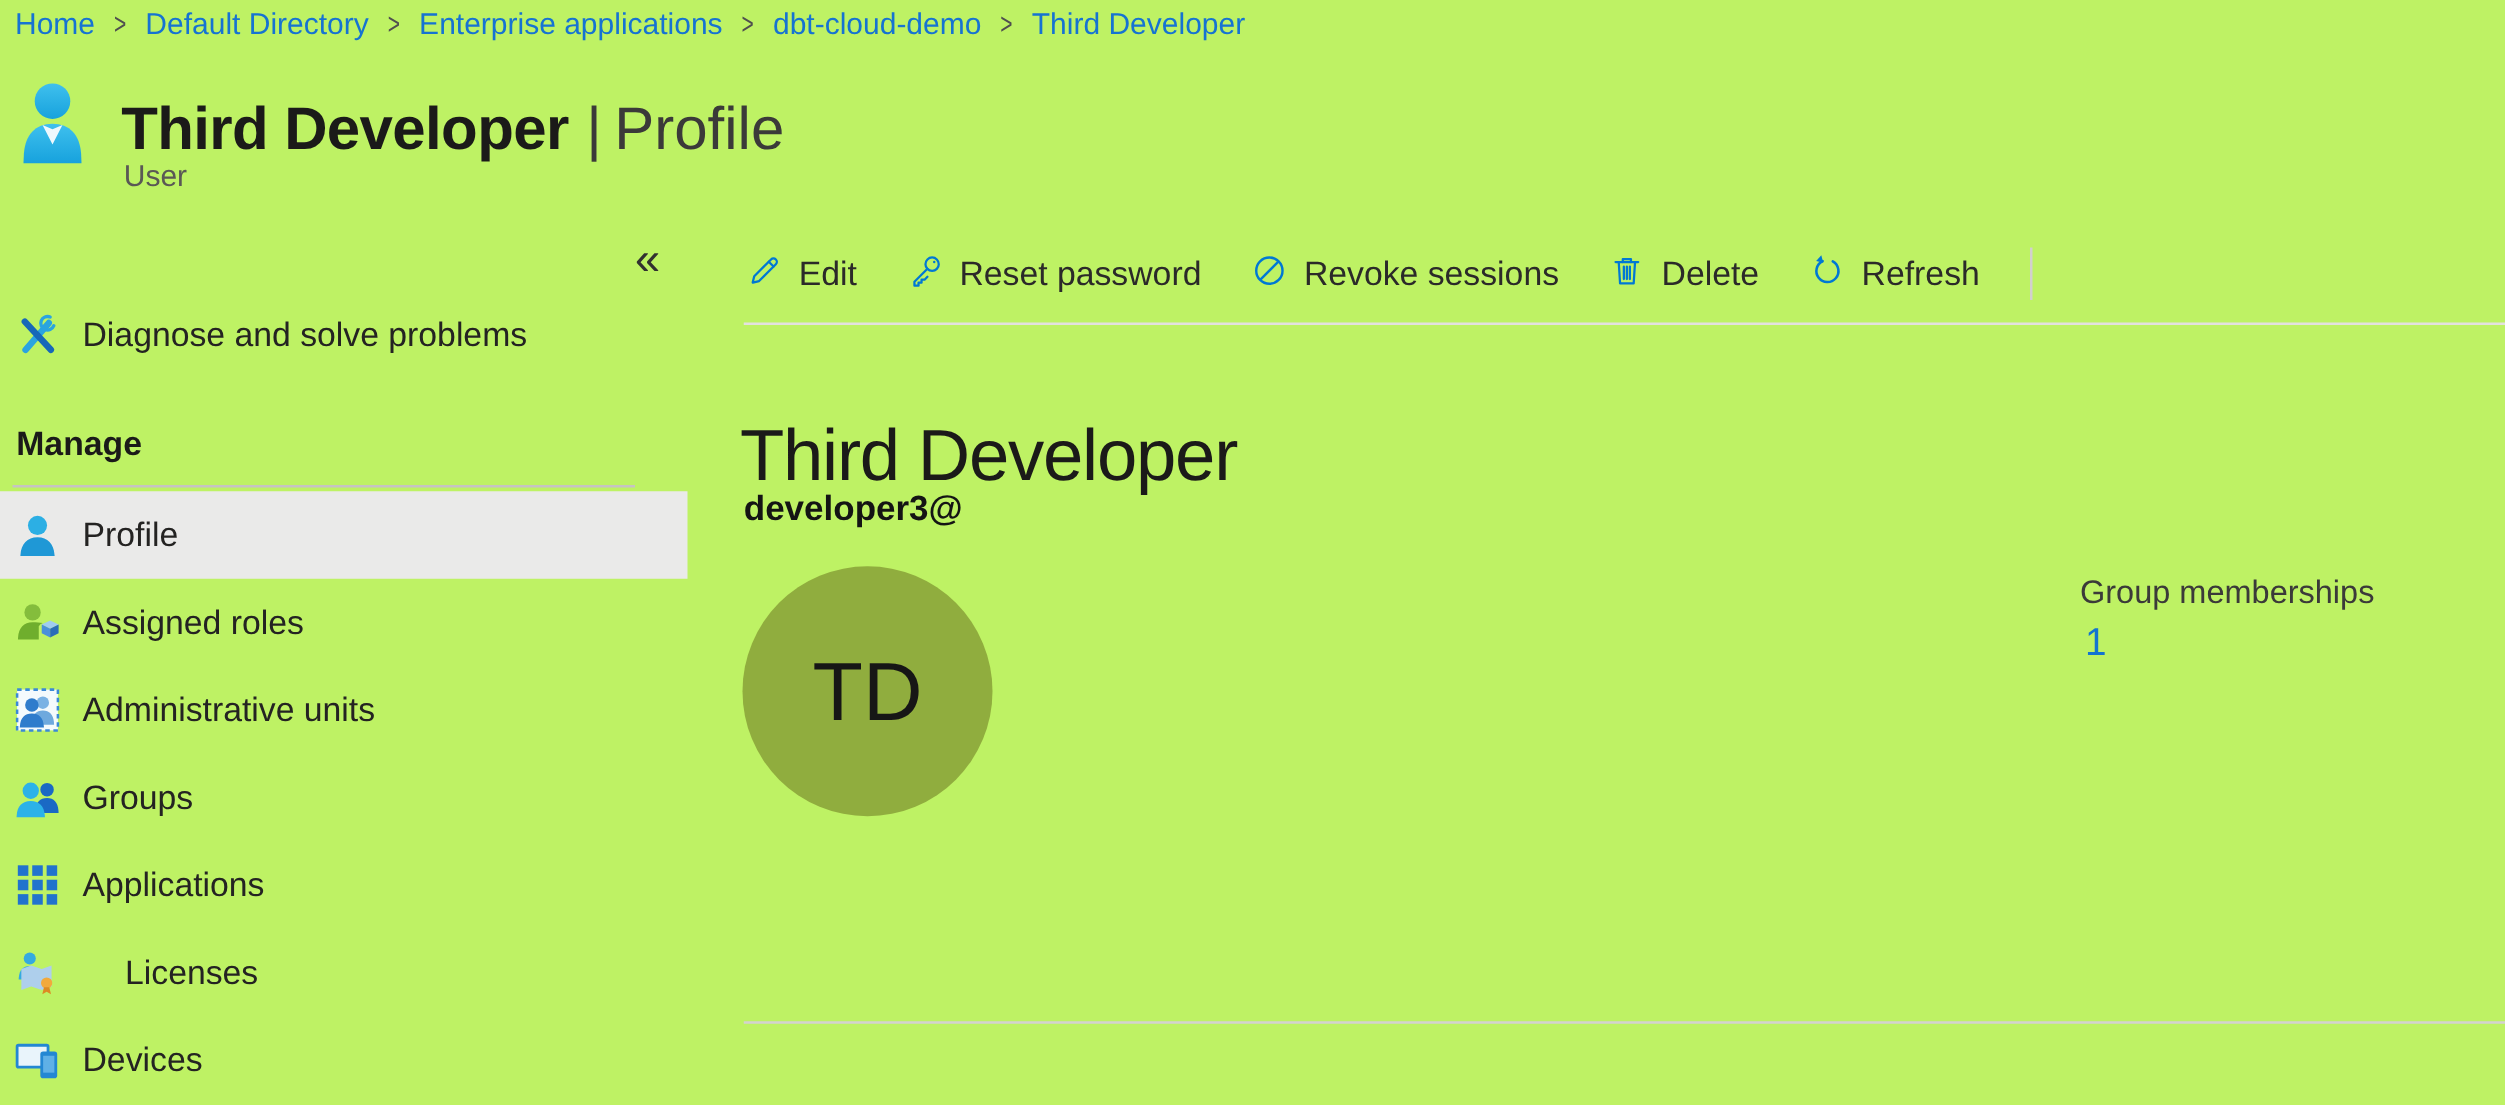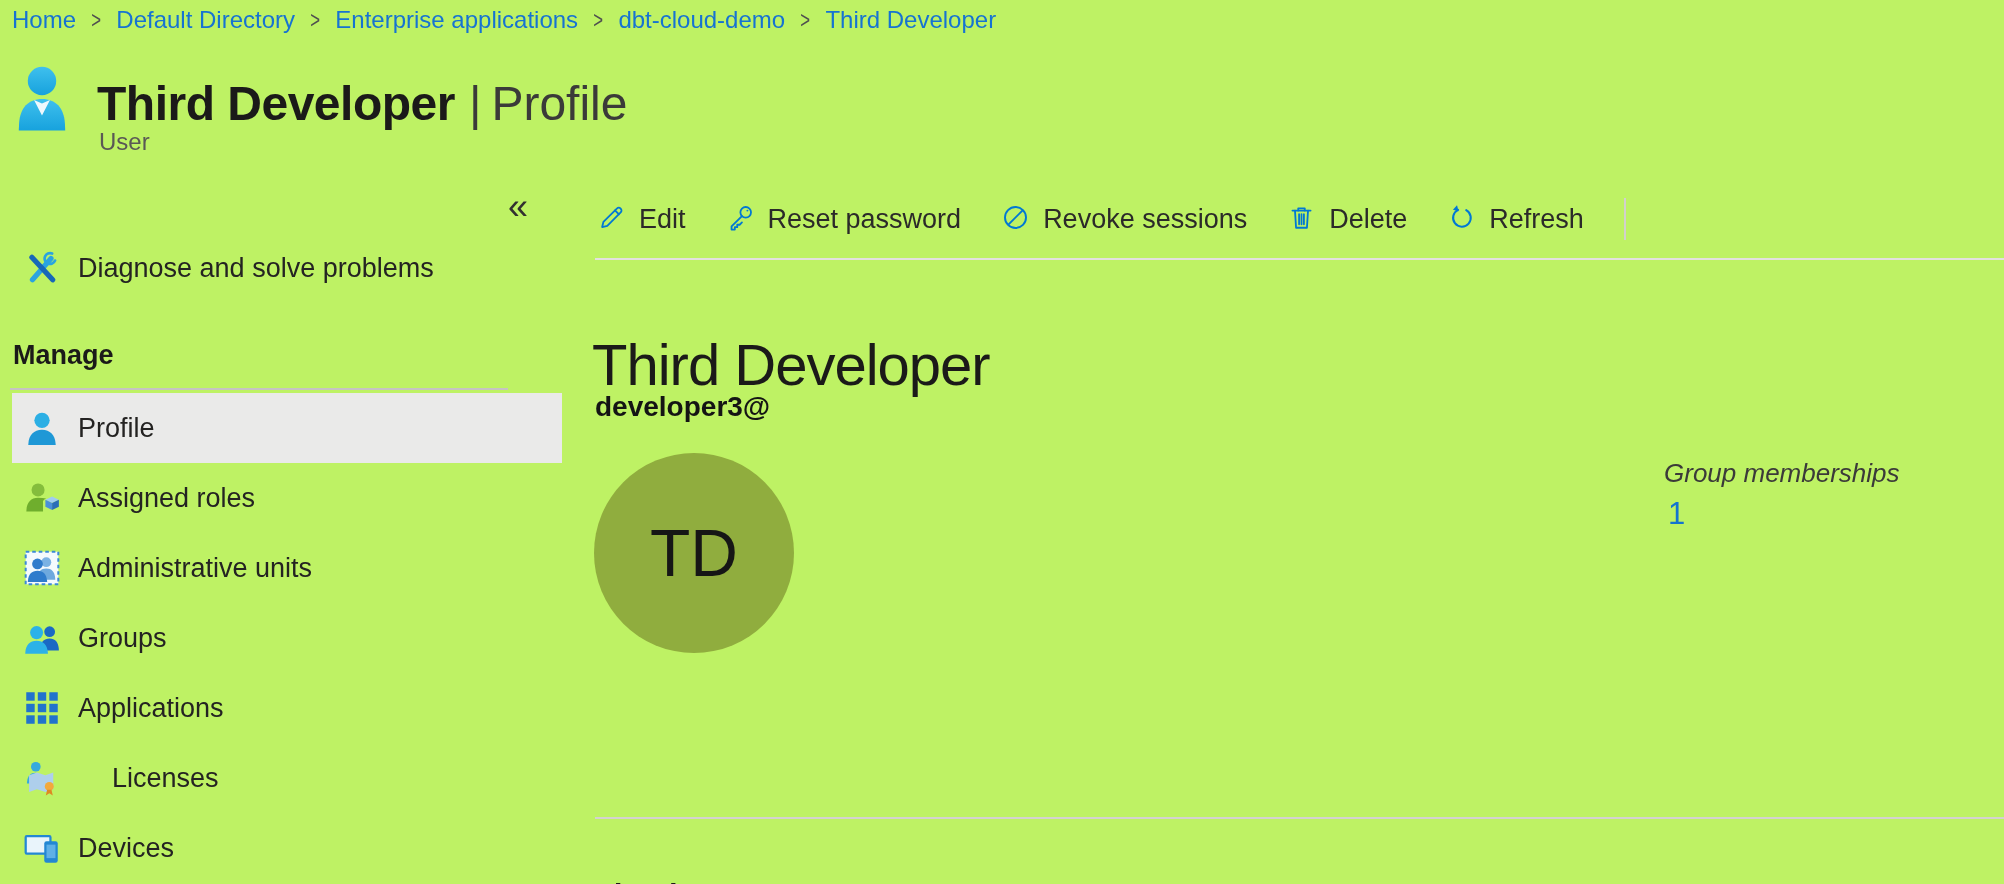--- a/index.html
+++ b/index.html
@@ -16,21 +16,21 @@
   .header-icon { position:absolute; left:16px; top:64px; }
   .page-title { position:absolute; left:97px; top:44px; font-size:48px; color:#1b1a19; white-space:nowrap; }
   .t-bold { font-weight:700; letter-spacing:-.5px; }
   .t-sep { font-weight:400; color:#3b3a39; margin:0 10px 0 14px; }
   .t-suffix { font-weight:400; color:#3b3a39; }
   .page-subtitle { position:absolute; left:99px; top:128px; font-size:24px; color:#5a5855; }
 
   
   .sidebar { position:absolute; left:0; top:0; width:560px; height:884px; }
   .collapse-btn { position:absolute; left:508px; top:186px; font-size:36px; color:#323130; cursor:pointer; }
-  .side-item { position:absolute; left:12px; width:550px; height:70px; display:flex; align-items:center; cursor:pointer; }
+  .side-item { position:absolute; left:0; width:550px; height:70px; display:flex; align-items:center; cursor:pointer; }
   .side-item.selected { background:#eaeae9; }
   .s-icon { width:36px; height:36px; margin-left:12px; flex:0 0 36px; display:flex; align-items:center; justify-content:center; }
   .s-label { margin-left:18px; font-size:27px; color:#242322; white-space:nowrap; }
   .side-section { position:absolute; left:13px; top:340px; font-size:27px; font-weight:700; color:#1b1a19; }
   .side-divider { position:absolute; left:10px; top:388px; width:498px; height:2px; background:#c6c4c2; }
 
   
   .toolbar { position:absolute; left:597px; top:194px; height:50px; display:flex; align-items:center; }
   .tb-btn { display:flex; align-items:center; margin-right:40px; cursor:pointer; }
   .tb-btn svg { margin-right:13px; }
@@ -50,21 +50,21 @@
   
   .chart { position:absolute; left:1128px; top:456px; width:545px; height:330px; }
   .chart-title { position:absolute; left:2px; top:0; font-size:29px; color:#1374d0; cursor:pointer; }
   .chart-underline { position:absolute; left:0; top:41px; width:497px; height:2px; background:#d8d8d8; }
   .y-label { position:absolute; left:0; width:132px; text-align:right; font-size:25px; color:#565656; }
   .axis-line { position:absolute; background:#c9c9c9; }
   .x-label { position:absolute; width:130px; text-align:center; font-size:25px; color:#565656; white-space:nowrap; }
   .dot { position:absolute; width:15px; height:15px; border-radius:50%; }
 
   
-  .gm-label { position:absolute; left:1664px; top:458px; font-size:26px; color:#3b3a39;font-style:italic; }
+  .gm-label { position:absolute; left:1664px; top:458px; font-size:26px; color:#3b3a39; }
   .gm-value { position:absolute; left:1668px; top:496px; font-size:31px; color:#1374d0; cursor:pointer; }
 
   
   .bottom-divider { position:absolute; left:595px; top:817px; width:1409px; height:2px; background:#d4d2d0; }
   .identity-title { position:absolute; left:595px; top:852px; font-size:31px; font-weight:700; color:#1b1a19; }
 </style>
 </head>
 <body>
 
 <div id="app">

